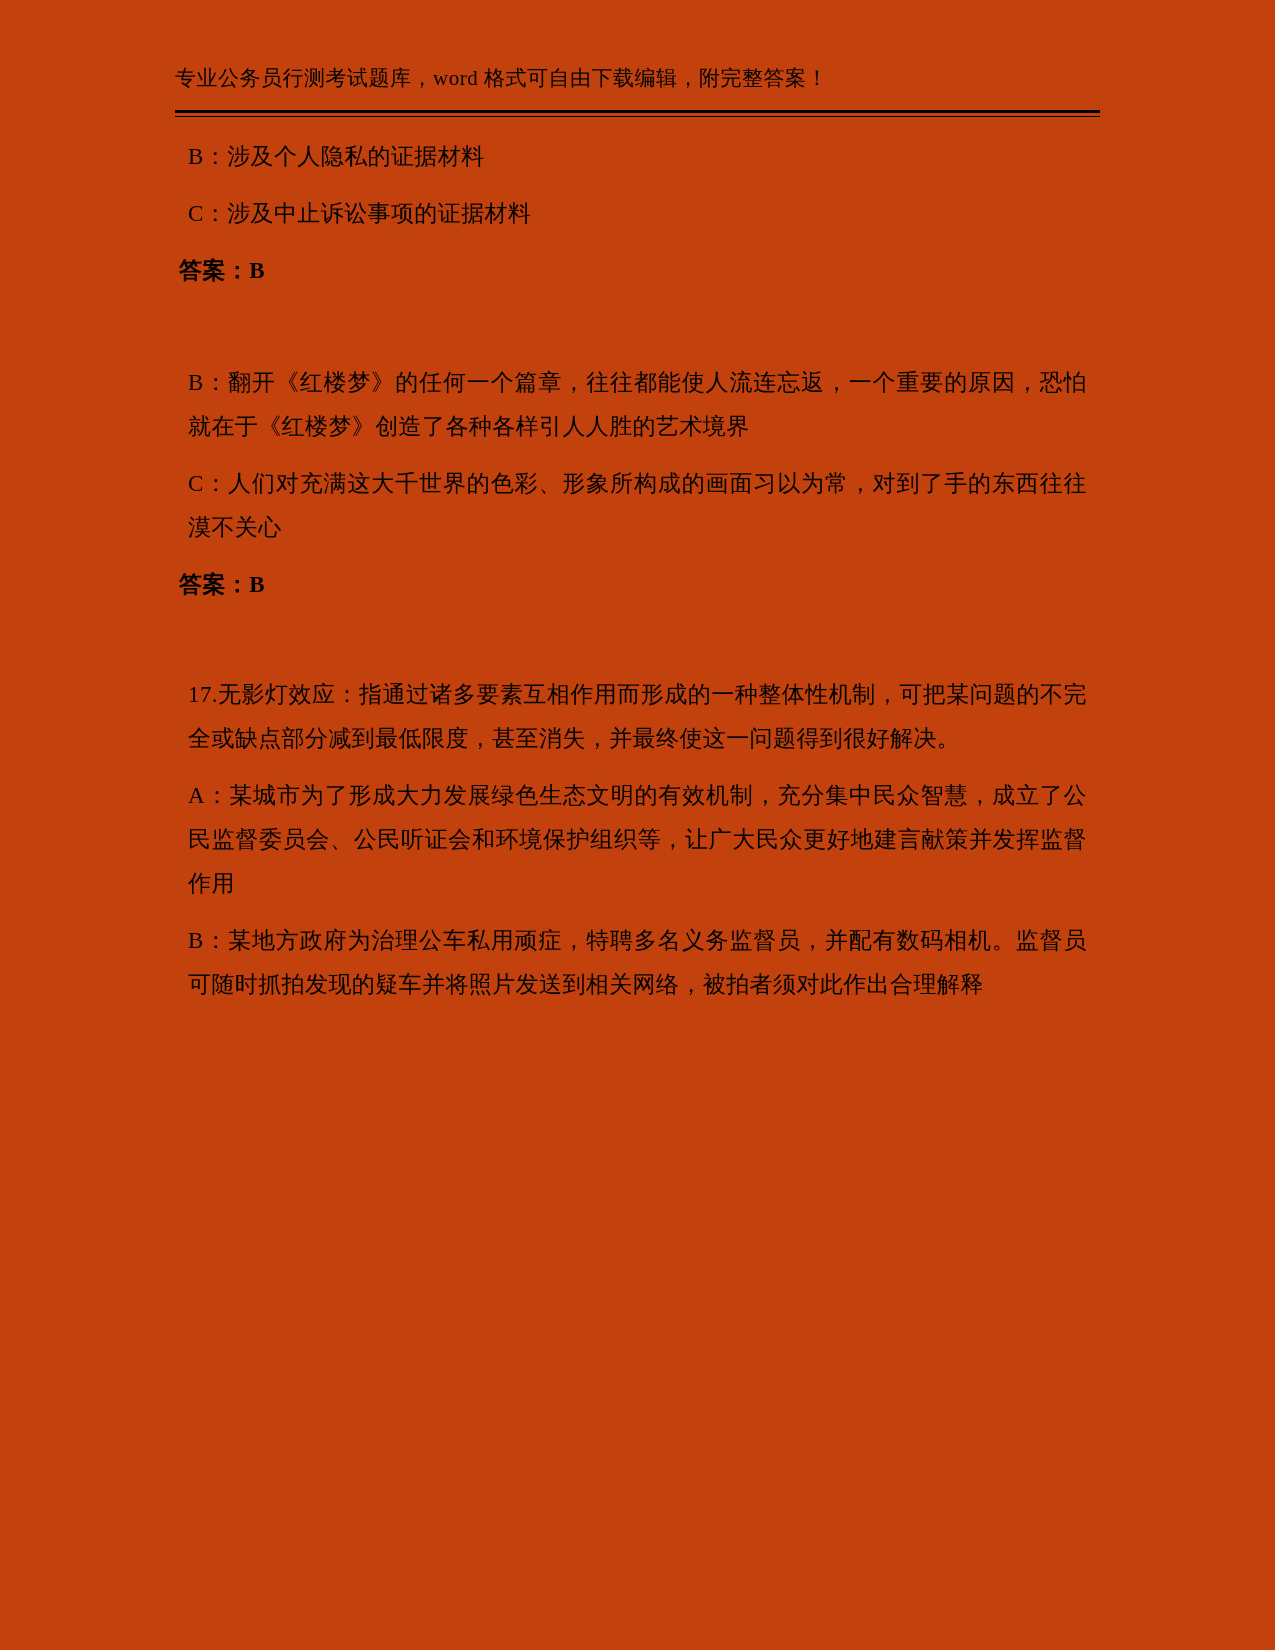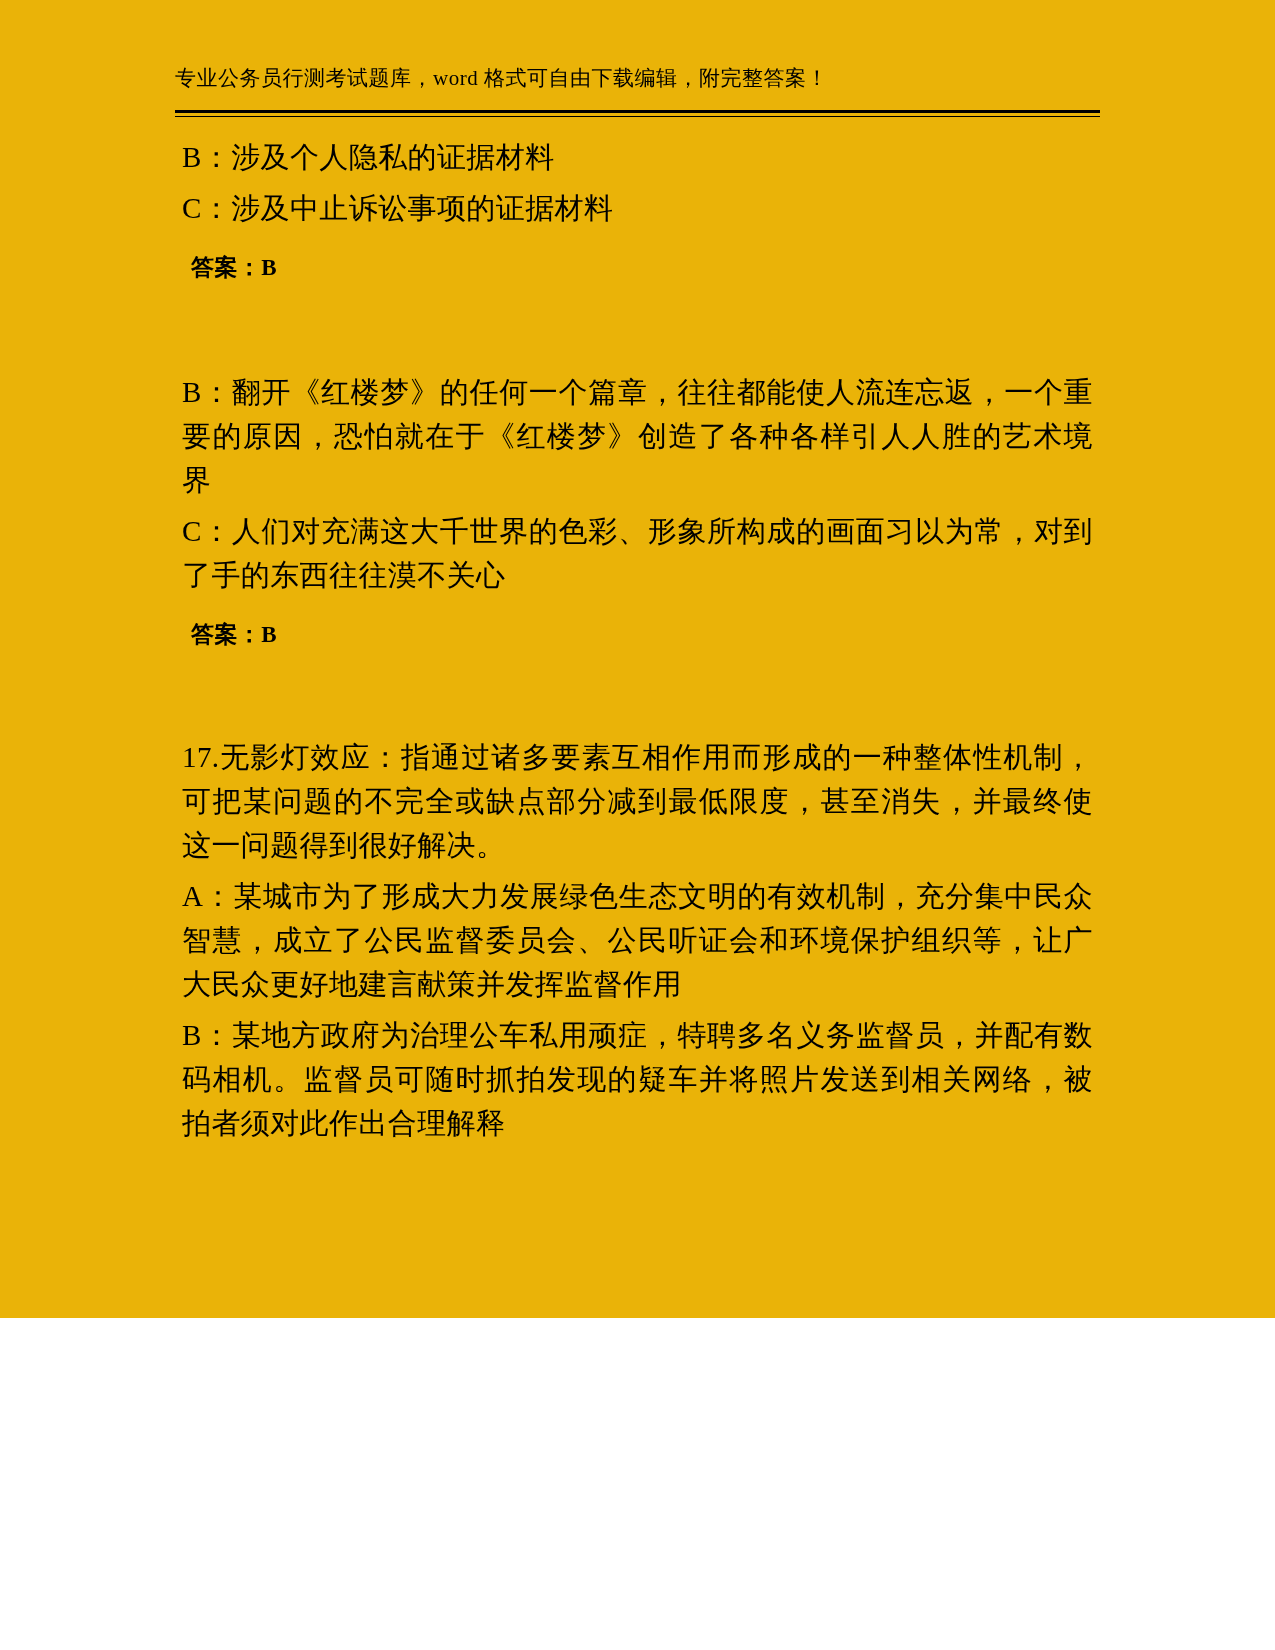--- a/index.html
+++ b/index.html
@@ -3,22 +3,22 @@
 <meta charset="utf-8">
 <style>
   html, body {
     margin: 0;
     padding: 0;
     background: #ffffff;
   }
   .page {
     position: relative;
     width: 1275px;
-    height: 1318px;
-    background: #eab308;
+    height: 1650px;
+    background: #c2410c;
     box-sizing: border-box;
     font-family: "Liberation Serif", "DejaVu Serif", serif;
     color: #000000;
   }
   .content {
     position: absolute;
     left: 175px;
     top: 62px;
     width: 925px;
   }
@@ -34,29 +34,29 @@
     margin-top: 16px;
     border-top: 3px solid #000;
     border-bottom: 1px solid #000;
     height: 3px;
     box-sizing: content-box;
   }
   .body-block {
     margin-top: 18px;
   }
   p.line {
-    margin: 7px;
-    font-size: 29px;
+    margin: 13px;
+    font-size: 23px;
     line-height: 44px;
     text-align: justify;
     text-justify: inter-ideograph;
     letter-spacing: 0.4px;
   }
   .answer {
-    margin: 16px;
+    margin: 4px;
     font-size: 23px;
     line-height: 44px;
     font-weight: bold;
     letter-spacing: 0.4px;
   }
   .answer .val {
     font-weight: bold;
   }
   .spacer-lg { height: 46px; }
   .spacer-md { height: 44px; }

